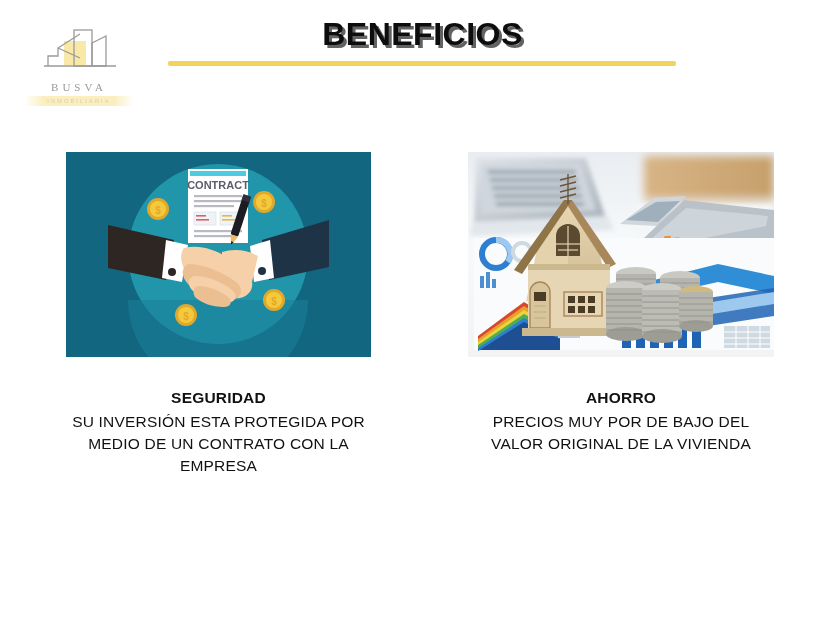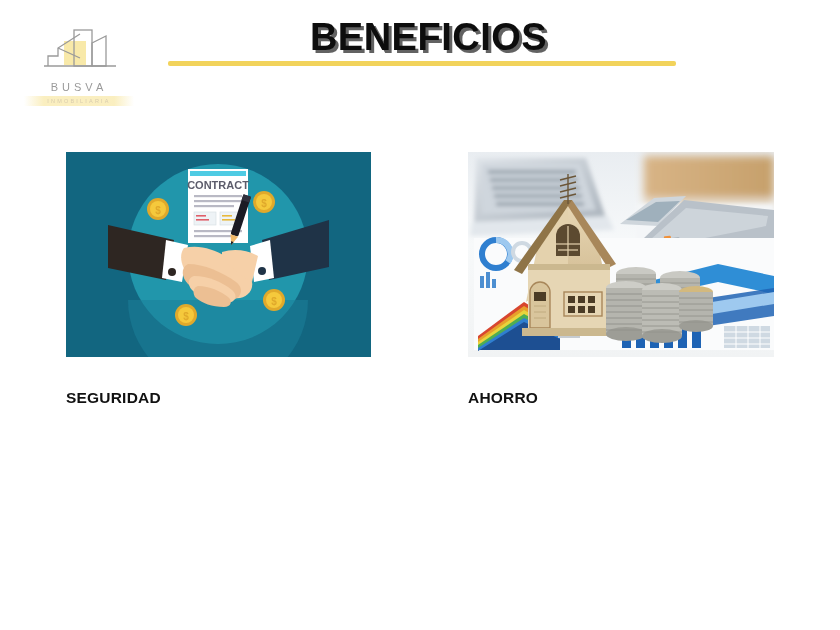--- a/index.html
+++ b/index.html
@@ -31,43 +31,43 @@
   }
   #brand-logo .logo-name {
     position: absolute;
     left: 0;
     top: 55px;
     width: 110px;
     text-align: center;
     font-size: 11px;
     letter-spacing: 4px;
     color: #9a9a9a;
-    font-family: Liberation Sans, sans-serif;
+    font-family: Liberation Serif, serif;
   }
   #brand-logo .logo-sub {
     position: absolute;
     left: 0;
     top: 70px;
     width: 110px;
     text-align: center;
     font-size: 5.5px;
     letter-spacing: 2.2px;
     color: #d9ccae;
     background: linear-gradient(to right, rgba(246,225,140,0) 0%, rgba(246,225,140,.55) 18%, rgba(246,225,140,.55) 82%, rgba(246,225,140,0) 100%);
     padding: 2px 0;
   }
 
   
   #page-title {
     position: absolute;
-    left: 176px;
+    left: 170px;
     top: 16px;
     width: 505px;
     text-align: center;
-    font-size: 38px;
+    font-size: 32px;
     font-weight: bold;
     color: #0d0d0d;
     letter-spacing: 0.5px;
     text-shadow: 3px 3px 0 rgba(70,70,70,.85);
     font-family: "Liberation Sans", sans-serif;
   }
   #title-rule {
     position: absolute;
     left: 168px;
     top: 61px;
@@ -88,20 +88,21 @@
   .card-figure {
     width: 100%;
     height: 205px;
     overflow: hidden;
     position: relative;
     background: #ffffff;
   }
 
   .card-caption {
     margin-top: 30px;
+    text-align: center;
     font-size: 15.5px;
     line-height: 1.42;
     color: #111111;
     letter-spacing: .2px;
   }
   .caption-heading {
     display: block;
     font-weight: bold;
     font-size: 15.5px;
     margin-bottom: 2px;
@@ -218,20 +219,21 @@
           <path d="M128 124 C142 124 156 130 166 138 C172 143 170 150 162 151 C148 152 134 146 126 138 C121 133 122 125 128 124 Z" fill="#f6d0a8"></path>
           <path d="M132 134 C144 134 154 139 162 145 C167 149 165 155 158 155 C146 155 136 151 130 146 C126 142 127 135 132 134 Z" fill="#ecbf93"></path>
           <path d="M156 100 C168 96 182 98 192 104 L186 130 C176 124 164 114 156 108 Z" fill="#f6d0a8"></path>
         </g>
       </svg>
     </div>
   </div>
 
   <div class="card-caption">
     <span class="caption-heading">SEGURIDAD</span>
+    <span class="caption-body">SU INVERSIÓN ESTA PROTEGIDA POR MEDIO DE UN CONTRATO CON LA EMPRESA</span>
   </div>
 </div>
 
 <div class="card" id="card-ahorro">
 
   <div class="card-figure">
     <svg class="photo-ahorro" viewBox="0 0 306 205" width="306" height="205" preserveAspectRatio="none">
       <defs>
         <linearGradient id="bgGrad" x1="0" y1="0" x2="0" y2="1">
           <stop offset="0%" stop-color="#e9edf1"></stop>
@@ -482,14 +484,15 @@
             <line x1="211" y1="164" x2="245" y2="164"></line>
             <line x1="211" y1="170" x2="245" y2="170"></line>
           </g>
         </g>
       </g>
     </svg>
   </div>
 
   <div class="card-caption">
     <span class="caption-heading">AHORRO</span>
+    <span class="caption-body">PRECIOS MUY POR DE BAJO DEL VALOR ORIGINAL DE LA VIVIENDA</span>
   </div>
 </div>
 
 </body></html>

